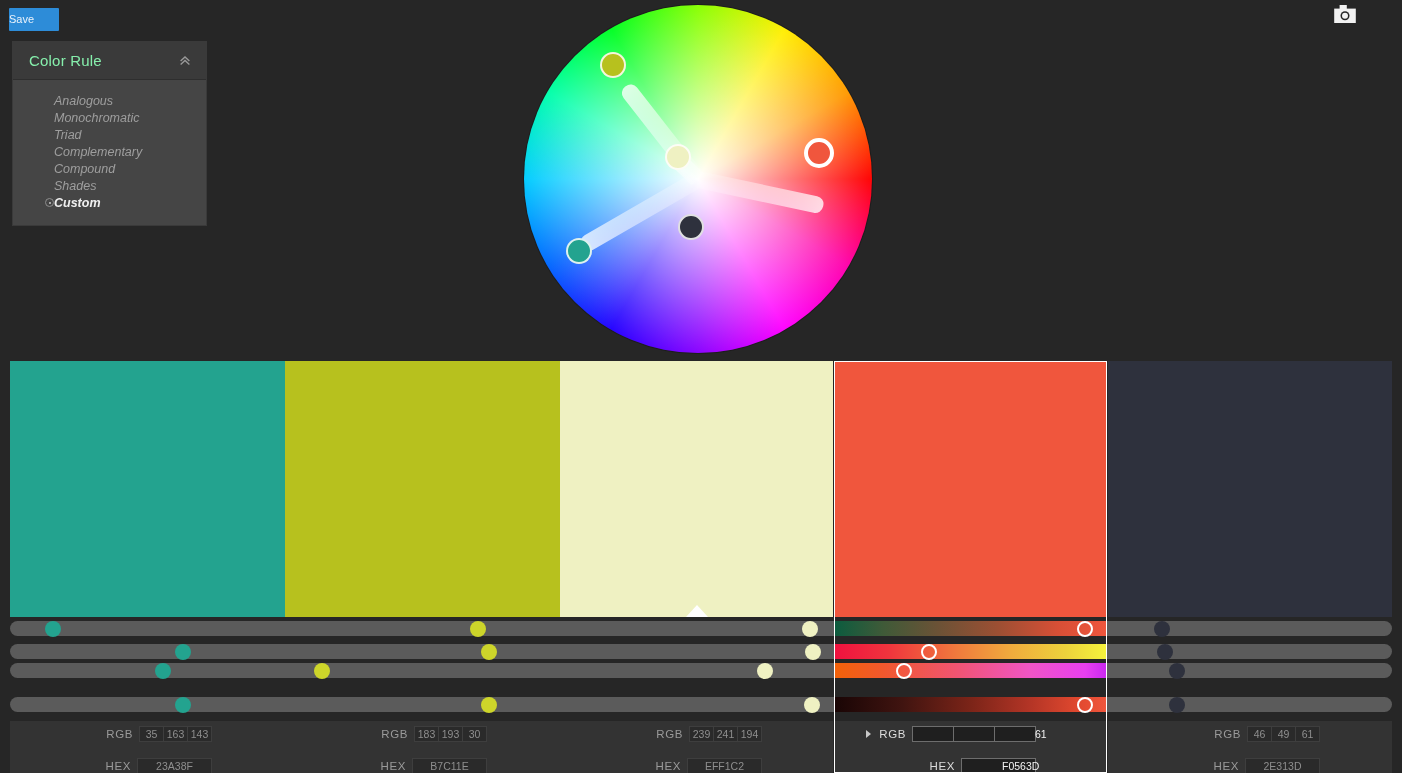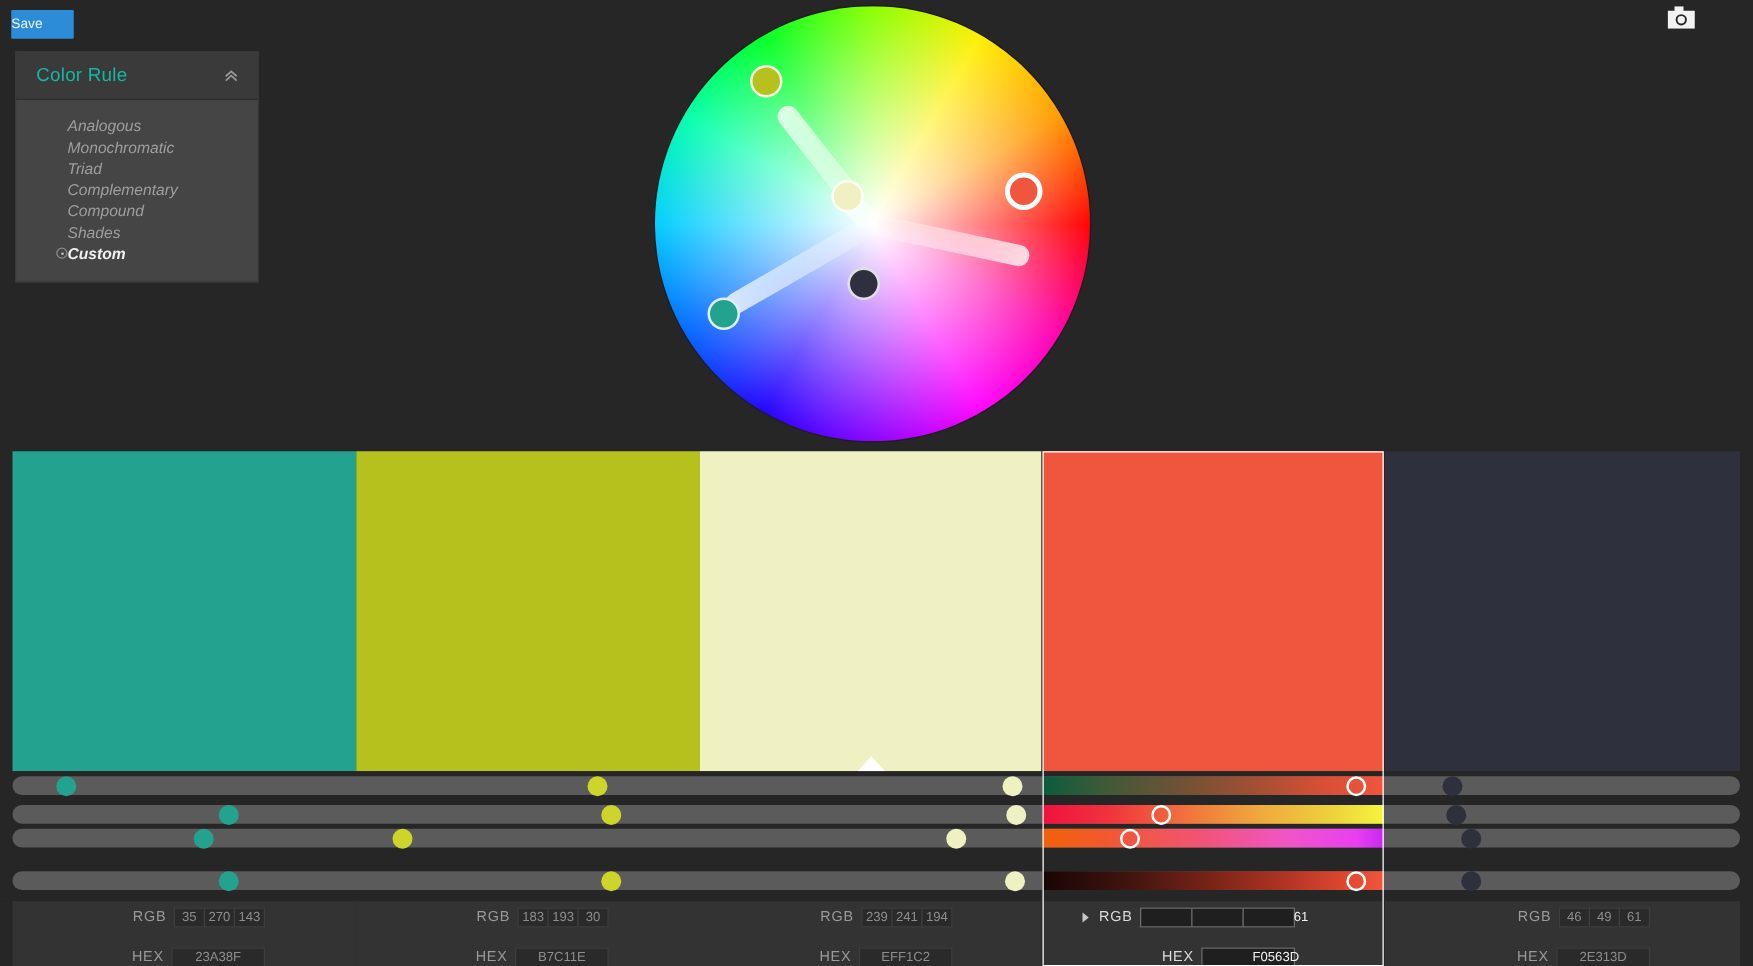--- a/index.html
+++ b/index.html
@@ -63,21 +63,21 @@
     border-bottom: 1px solid #2e2e2e;
     display: flex;
     align-items: center;
     justify-content: space-between;
     padding: 0 14px 0 16px;
     box-sizing: border-box;
     cursor: pointer;
   }
   #color-rule-title {
     font-size: 15px;
-    color: #14b8a6;
+    color: #86efac;
     letter-spacing: 0.2px;
   }
   #collapse-chevron-icon {
     width: 14px;
     height: 14px;
     opacity: .75;
   }
   #color-rule-list {
     background: #454545;
     padding: 12px 0 14px 0;
@@ -405,21 +405,21 @@
       <div class="slider-handle active" style="left: 1075px;"></div>
       <div class="slider-handle" style="left: 1167px; background: rgb(46, 49, 61);"></div>
     </div>
   </div>
 
 <div id="info-panel">
     <div class="info-group" style="left: 10px; width: 275px;">
       <div class="info-row rgb" style="right: 73px;">
         <span class="info-label">RGB</span>
         <span class="val-box rgb-box">35</span>
-        <span class="val-box rgb-box">270</span>
+        <span class="val-box rgb-box">163</span>
         <span class="val-box rgb-box">143</span>
       </div>
       <div class="info-row hex" style="right: 73px;">
         <span class="info-label">HEX</span>
         <span class="val-box hex-box">23A38F</span>
       </div>
     </div>
     <div class="info-group" style="left: 285px; width: 275px;">
       <div class="info-row rgb" style="right: 73px;">
         <span class="info-label">RGB</span>

